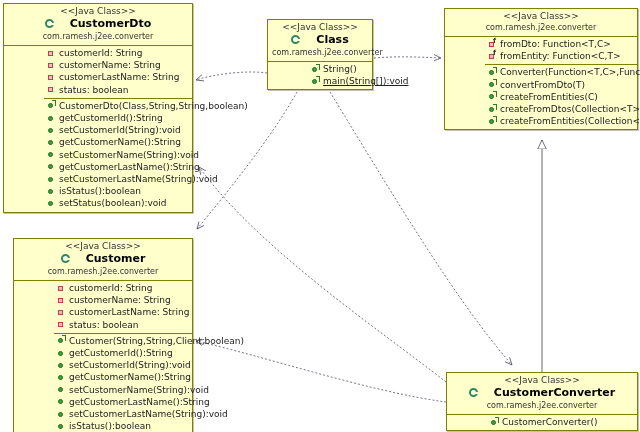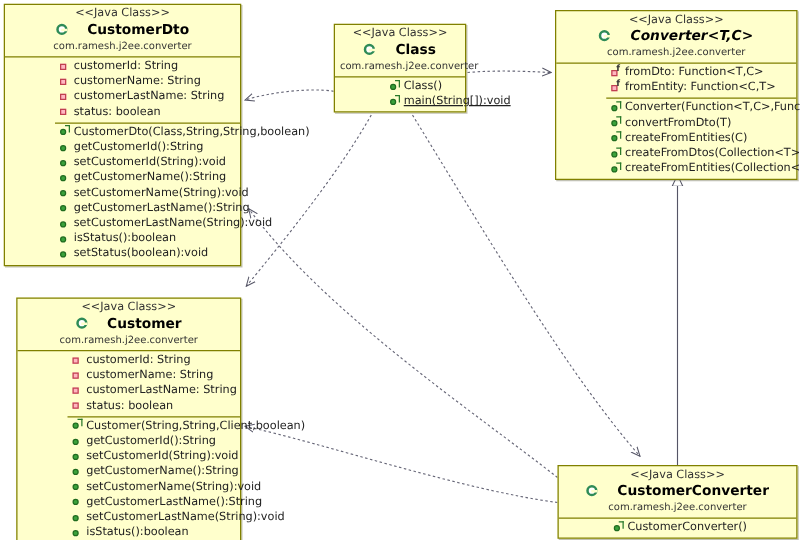--- a/index.html
+++ b/index.html
@@ -265,36 +265,32 @@
       <div class="stereotype">&lt;&lt;Java Class&gt;&gt;</div>
       <div class="cname">
         <span class="ico ico-class"></span>
         <span>Class</span>
       </div>
       <div class="pkg">com.ramesh.j2ee.converter</div>
     </div>
     <div class="section">
       <div class="member">
           <span class="ico ico-method ctor"></span>
-          <span class="mtext">Class()</span>
+          <span class="mtext">String()</span>
         </div>
       <div class="member">
           <span class="ico ico-method ctor"></span>
           <span class="mtext static">main(String[]):void</span>
         </div>
     </div>
   </div>
 
   <div class="umlbox" style="left:444px; top:8px; width:194px;">
     <div class="hdr">
       <div class="stereotype">&lt;&lt;Java Class&gt;&gt;</div>
-      <div class="cname abstract">
-        <span class="ico ico-class"></span>
-        <span>Converter&lt;T,C&gt;</span>
-      </div>
       <div class="pkg">com.ramesh.j2ee.converter</div>
     </div>
     <div class="section">
       <div class="member">
           <span class="ico ico-field final"></span>
           <span class="mtext">fromDto: Function&lt;T,C&gt;</span>
         </div>
       <div class="member">
           <span class="ico ico-field final"></span>
           <span class="mtext">fromEntity: Function&lt;C,T&gt;</span>

